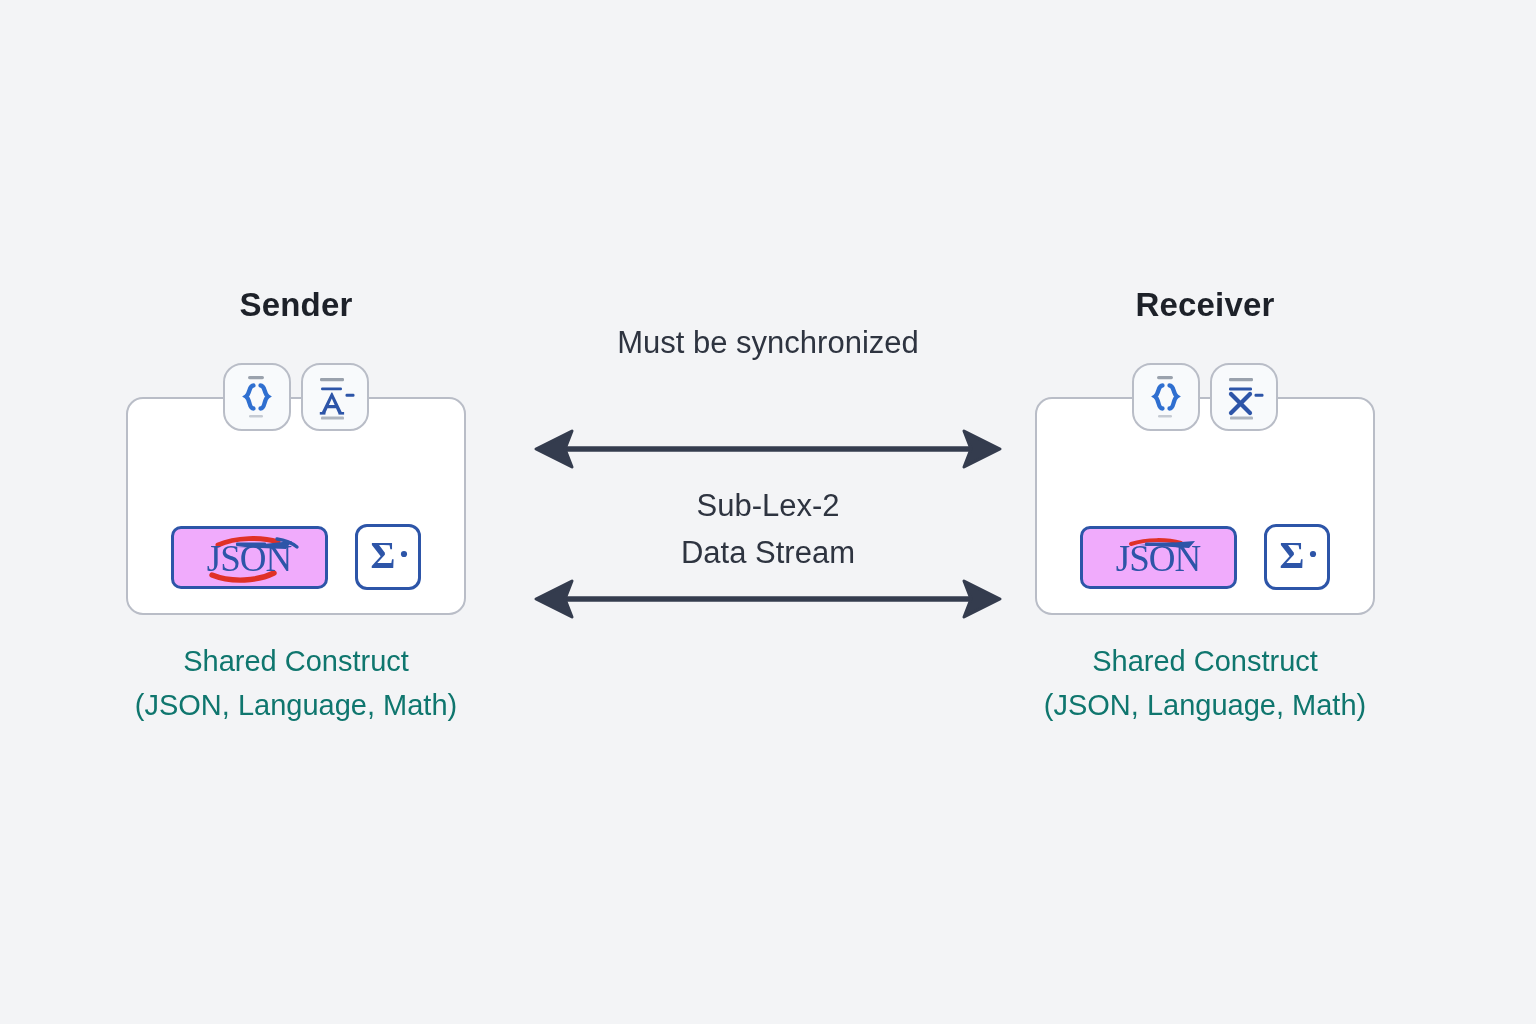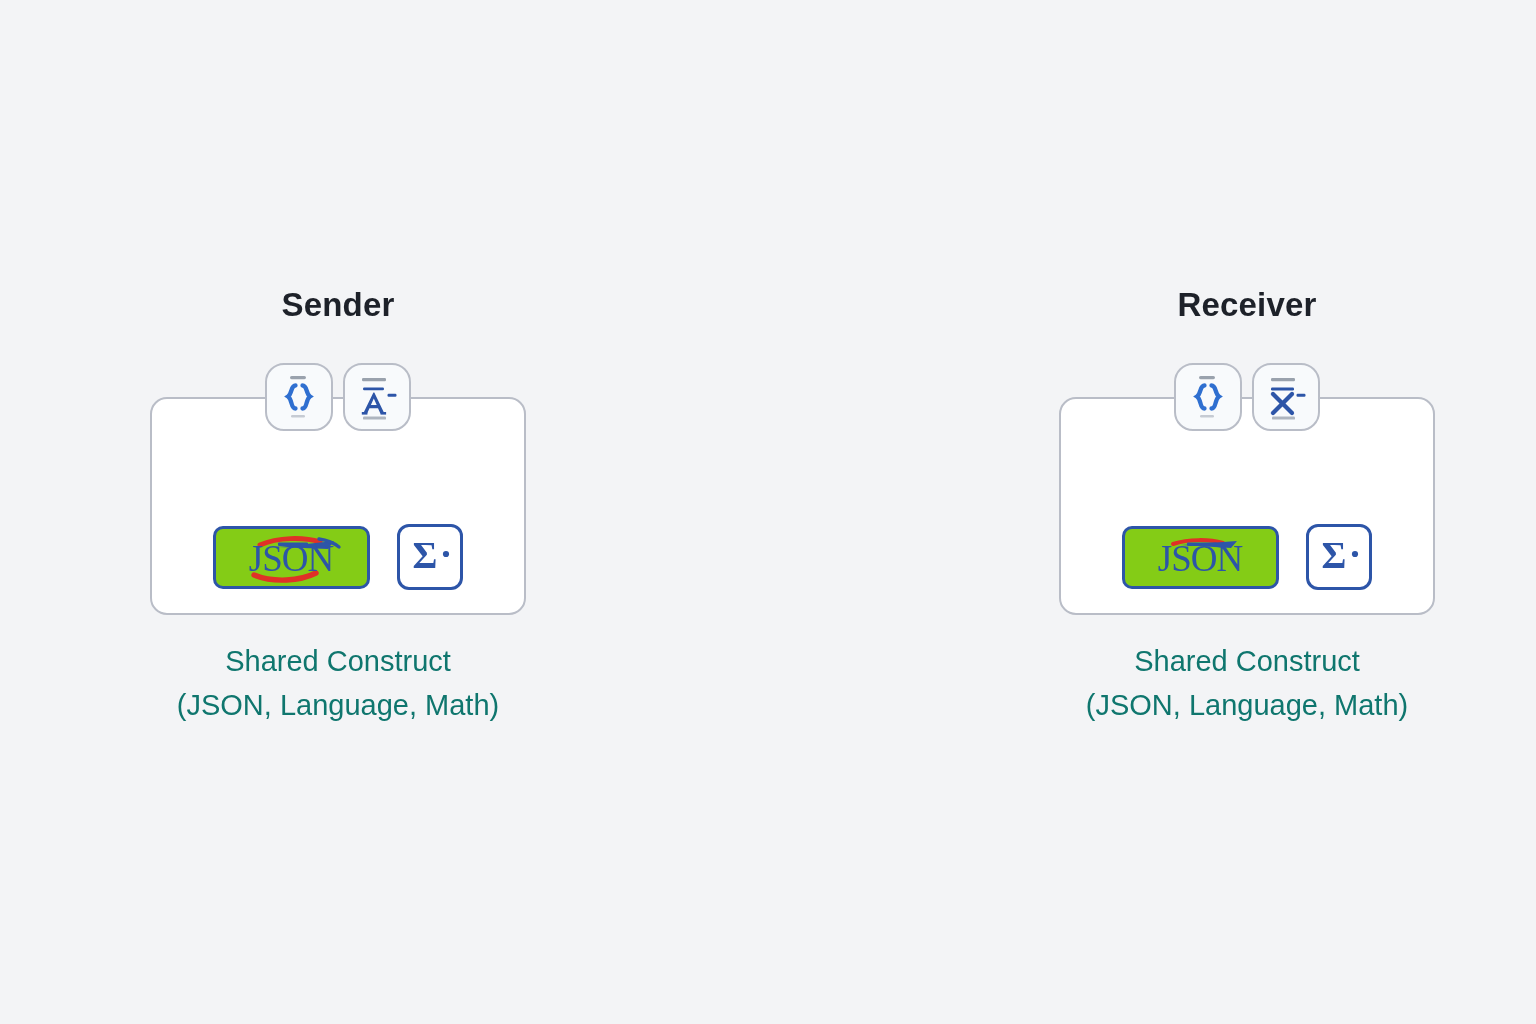--- a/index.html
+++ b/index.html
@@ -17,22 +17,21 @@
   }
 
   #stage {
     position: absolute;
     inset: 0;
   }
 
   
   .node {
     position: absolute;
-    width: 376px;
-    margin-left: 24px;
+    width: 340px;
   }
   .node.sender   { left: 126px; top: 288px; }
   .node.receiver { left: 1035px; top: 288px; }
 
   .node-title {
     text-align: center;
     font-size: 33px;
     font-weight: bold;
     color: #1d2129;
     letter-spacing: 0.2px;
@@ -93,21 +92,21 @@
     justify-content: center;
     gap: 27px;
   }
 
   .json-logo {
     width: 157px;
     height: 63px;
     box-sizing: border-box;
     border: 3px solid #2d55a8;
     border-radius: 10px;
-    background: #84cc16;
+    background: #f0abfc;
     position: relative;
     overflow: hidden;
   }
   .json-logo svg { display:block; }
 
   .sigma-box {
     width: 66px;
     height: 66px;
     box-sizing: border-box;
     border: 3px solid #2d55a8;
@@ -217,20 +216,47 @@
         </div>
       </div>
     </div>
 
     <div class="caption">
       <span class="cap-line">Shared Construct</span>
       <span class="cap-line">(JSON, Language, Math)</span>
     </div>
   </div>
 
+  <div class="center">
+
+    <div class="center-label top">
+      <span class="lbl-line">Must be synchronized</span>
+    </div>
+
+    <div class="arrow upper">
+      <svg width="472" height="46" viewBox="0 0 472 46" aria-hidden="true">
+        <line x1="30" y1="23" x2="442" y2="23" stroke="#343c4e" stroke-width="5.5"></line>
+        <path d="M4 23 L40 5 L33 23 L40 41 Z" fill="#343c4e" stroke="#343c4e" stroke-width="3" stroke-linejoin="round"></path>
+        <path d="M468 23 L432 5 L439 23 L432 41 Z" fill="#343c4e" stroke="#343c4e" stroke-width="3" stroke-linejoin="round"></path>
+      </svg>
+    </div>
+
+    <div class="center-label middle">
+      <span class="lbl-line">Sub-Lex-2</span>
+      <span class="lbl-line">Data Stream</span>
+    </div>
+
+    <div class="arrow lower">
+      <svg width="472" height="46" viewBox="0 0 472 46" aria-hidden="true">
+        <line x1="30" y1="23" x2="442" y2="23" stroke="#343c4e" stroke-width="5.5"></line>
+        <path d="M4 23 L40 5 L33 23 L40 41 Z" fill="#343c4e" stroke="#343c4e" stroke-width="3" stroke-linejoin="round"></path>
+        <path d="M468 23 L432 5 L439 23 L432 41 Z" fill="#343c4e" stroke="#343c4e" stroke-width="3" stroke-linejoin="round"></path>
+      </svg>
+    </div>
+  </div>
 
   <div class="node receiver">
     <div class="node-title">Receiver</div>
 
     <div class="panel-wrap">
       <div class="badge-row">
 
         <div class="badge">
           <svg width="52" height="52" viewBox="0 0 52 52" aria-hidden="true">
             <rect x="17" y="5" width="16" height="3.2" rx="1.6" fill="#9aa2ad"></rect>

